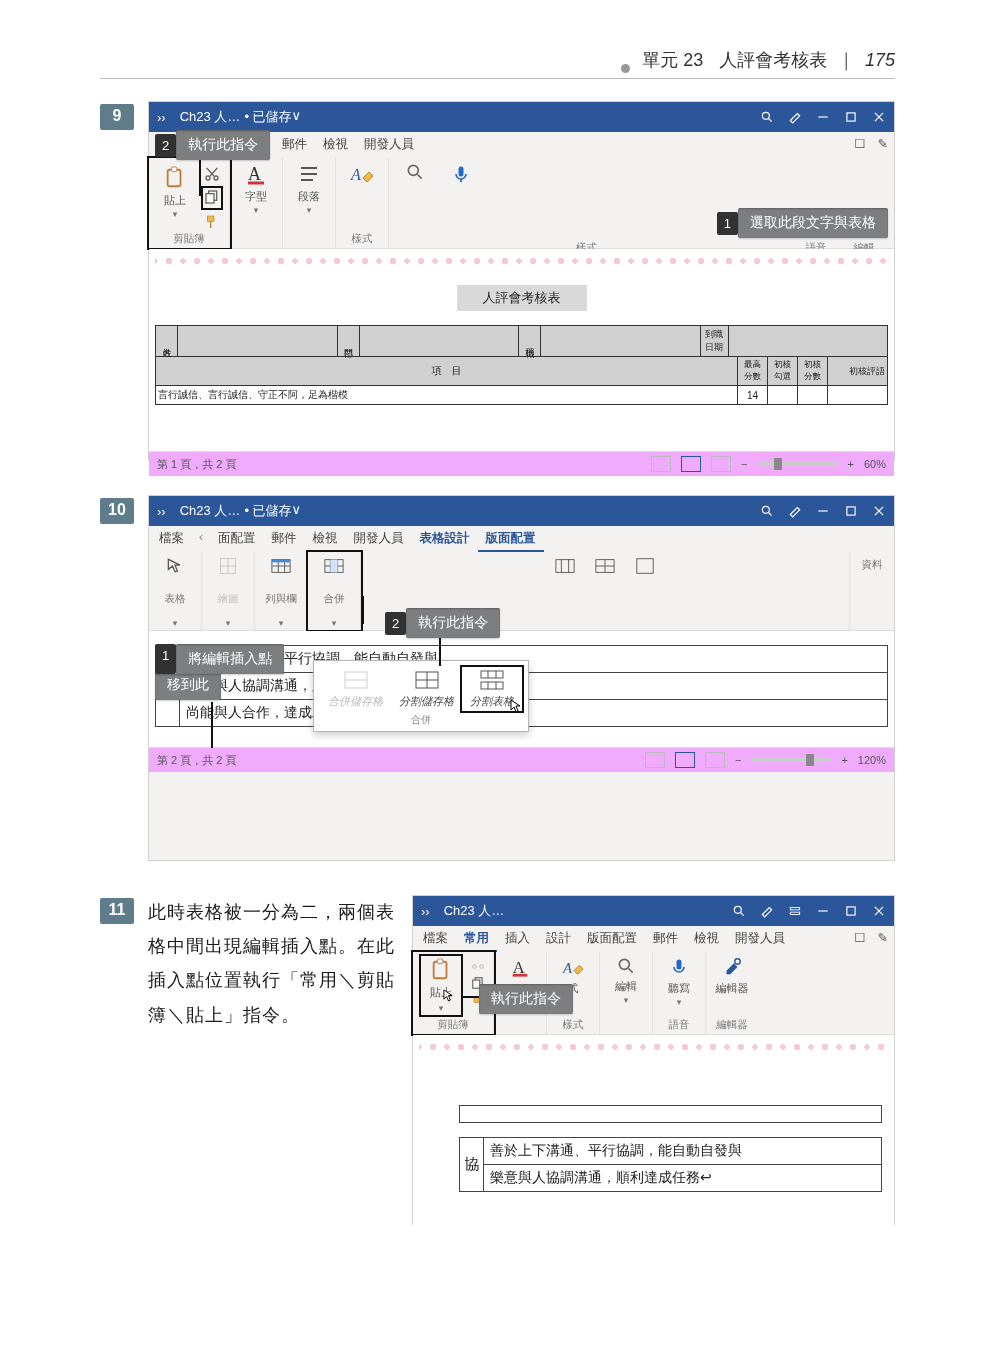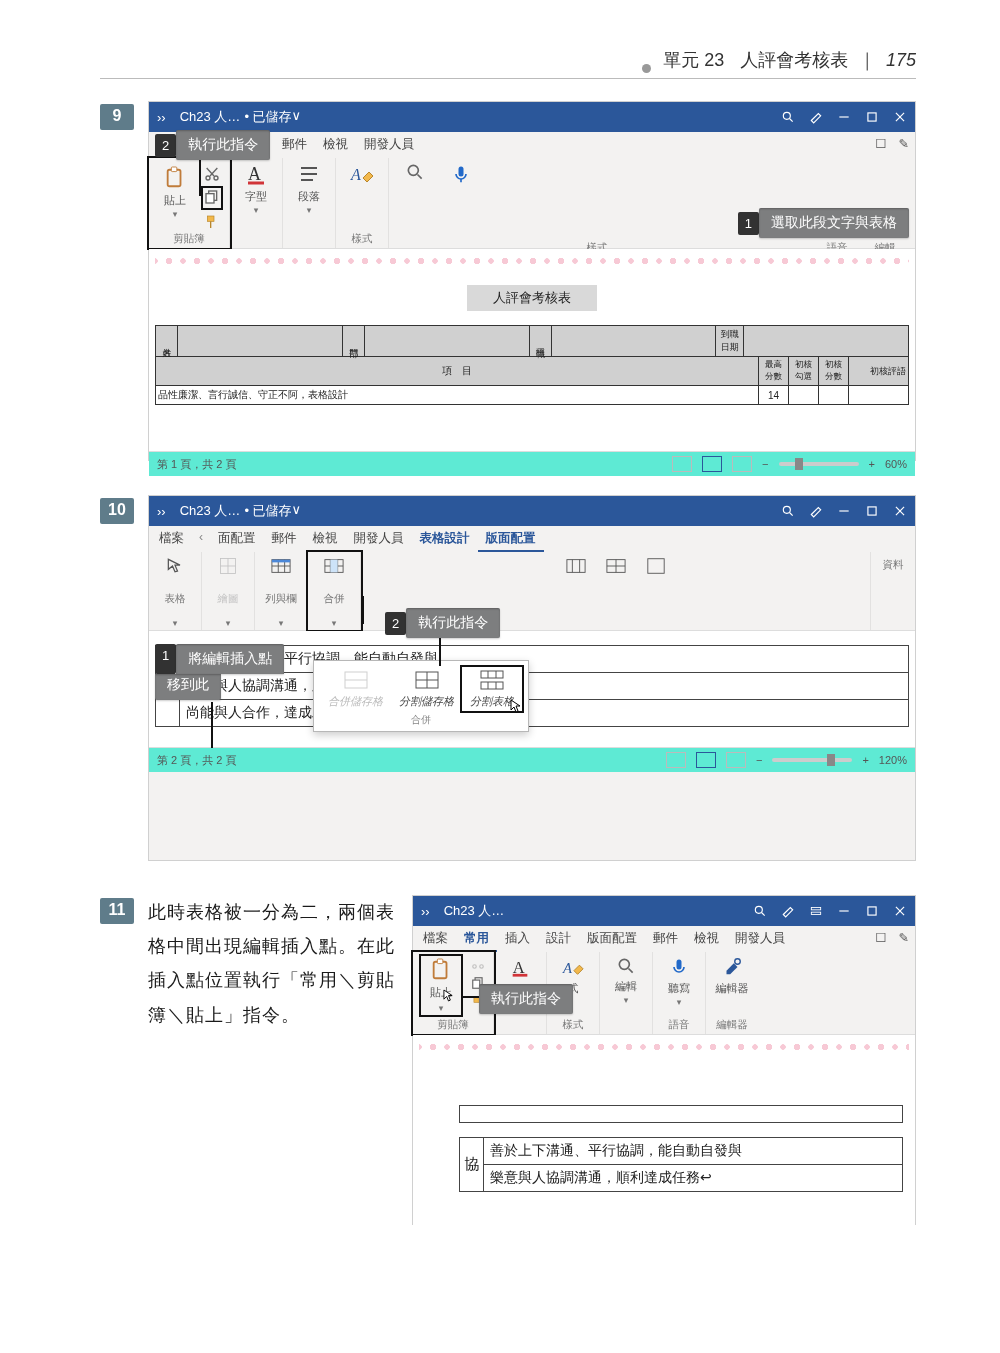--- a/index.html
+++ b/index.html
@@ -9,21 +9,21 @@
     background: #fff;
     width: 1000px;
     font-size: 18px;
     color: #222;
   }
   .page {
     width: 1000px;
     height: 1353px;
     position: relative;
     box-sizing: border-box;
-    padding: 48px 84px 40px 100px;
+    padding: 48px 105px 40px 100px;
   }
   .running-head {
     display: flex;
     justify-content: flex-end;
     align-items: baseline;
     gap: 6px;
     font-size: 18px;
     color: #333;
     border-bottom: 1px solid #bbb;
     padding-bottom: 6px;
@@ -170,21 +170,21 @@
     background: #d9d9d9; text-align:center; width:130px;
     font-size:13px; padding:4px 0; margin: 20px auto 14px;
   }
   .tbl { border-collapse: collapse; width:100%; font-size:10px; table-layout: fixed; }
   .tbl td, .tbl th { border:1px solid #333; padding:2px 2px; background:#fff; }
   .tbl .hdr td { background:#d0d0d0; }
   .tbl .lbl { writing-mode: vertical-rl; text-align:center; width:16px; font-size:9px; }
 
   .statusbar {
     height: 24px;
-    background:#5eead4;
+    background:#f0abfc;
     border-top:1px solid #ddd;
     display:flex;
     align-items:center;
     font-size:11px;
     color:#555;
     padding: 0 8px;
     gap: 10px;
   }
   .statusbar .flex { flex:1; }
   .statusbar .viewbtn { width:18px; height:14px; border:1px solid #bbb; display:inline-block; }
@@ -425,21 +425,21 @@
             </colgroup>
           <tbody>
               <tr class="hdr">
             <td style="text-align:center;">項　目</td>
             <td style="font-size:8.5px;text-align:center;">最高分數</td>
             <td style="font-size:8.5px;text-align:center;">初核勾選</td>
             <td style="font-size:8.5px;text-align:center;">初核分數</td>
             <td style="font-size:9px;text-align:right;">初核評語</td>
           </tr>
           <tr>
-            <td>品性廉潔、言行誠信、守正不阿，表格設計</td>
+            <td>言行誠信、言行誠信、守正不阿，足為楷模</td>
             <td style="text-align:center;">14</td>
             <td></td>
                 <td></td>
                 <td></td>
           </tr>
         </tbody>
           </table>
       </div>
 
       <div class="statusbar">

